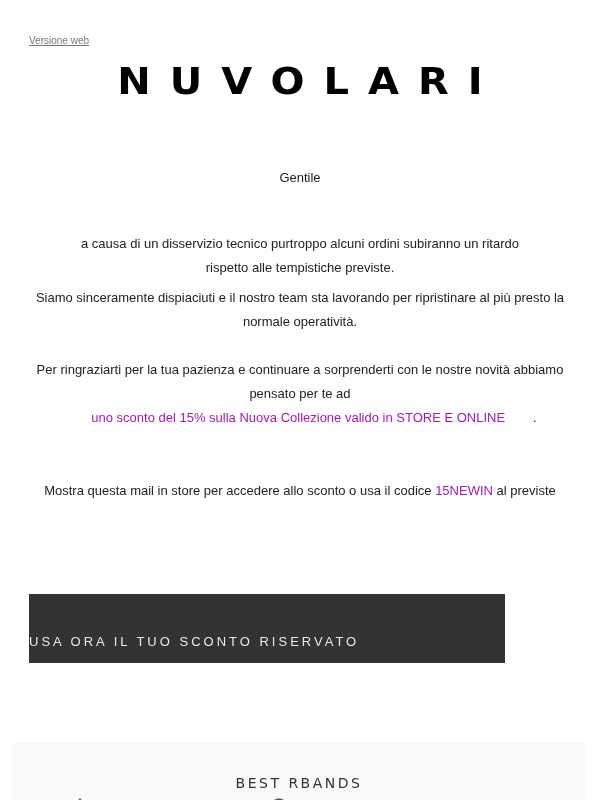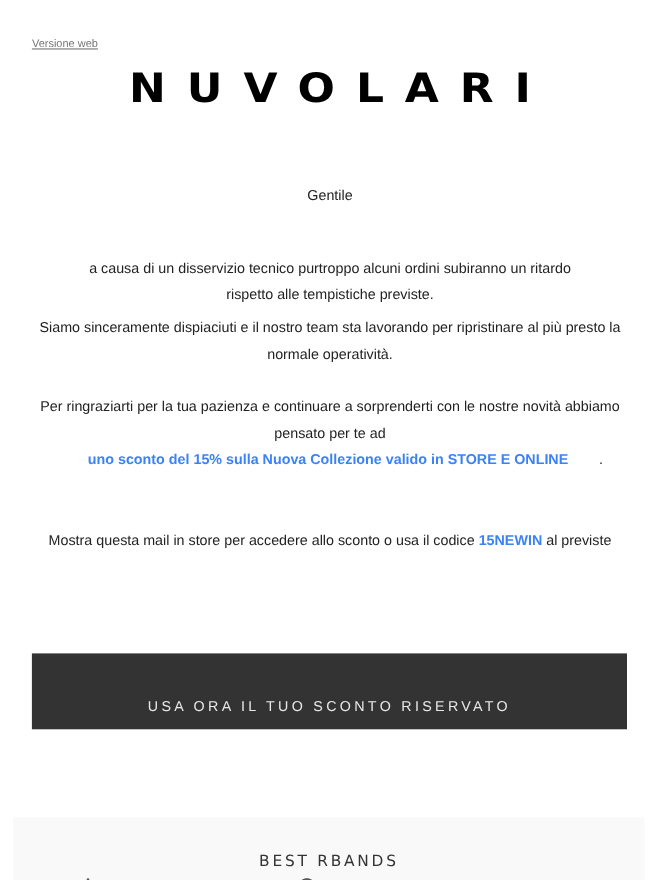--- a/index.html
+++ b/index.html
@@ -43,31 +43,30 @@
     }
     .body-text {
       position: absolute;
       left: 30px;
       width: 540px;
       text-align: center;
       font-size: 13px;
       line-height: 24px;
       color: #222222;
     }
-    .body-text b { font-weight: bold; color: #3b82f6; }
+    .body-text b { font-weight: normal; color: #a21caf; }
     .cta {
       position: absolute;
       left: 29px;
       top: 566px;
-      width: 541px;
+      width: 476px;
       height: 69px;
       background: #333333;
       display: flex;
       align-items: flex-end;
-      justify-content: center;
       padding-bottom: 14px;
       cursor: pointer;
     }
     .cta span {
       color: #e8e8e8;
       font-size: 13px;
       letter-spacing: 3px;
       font-family: "Liberation Sans", sans-serif;
     }
     .brands {

